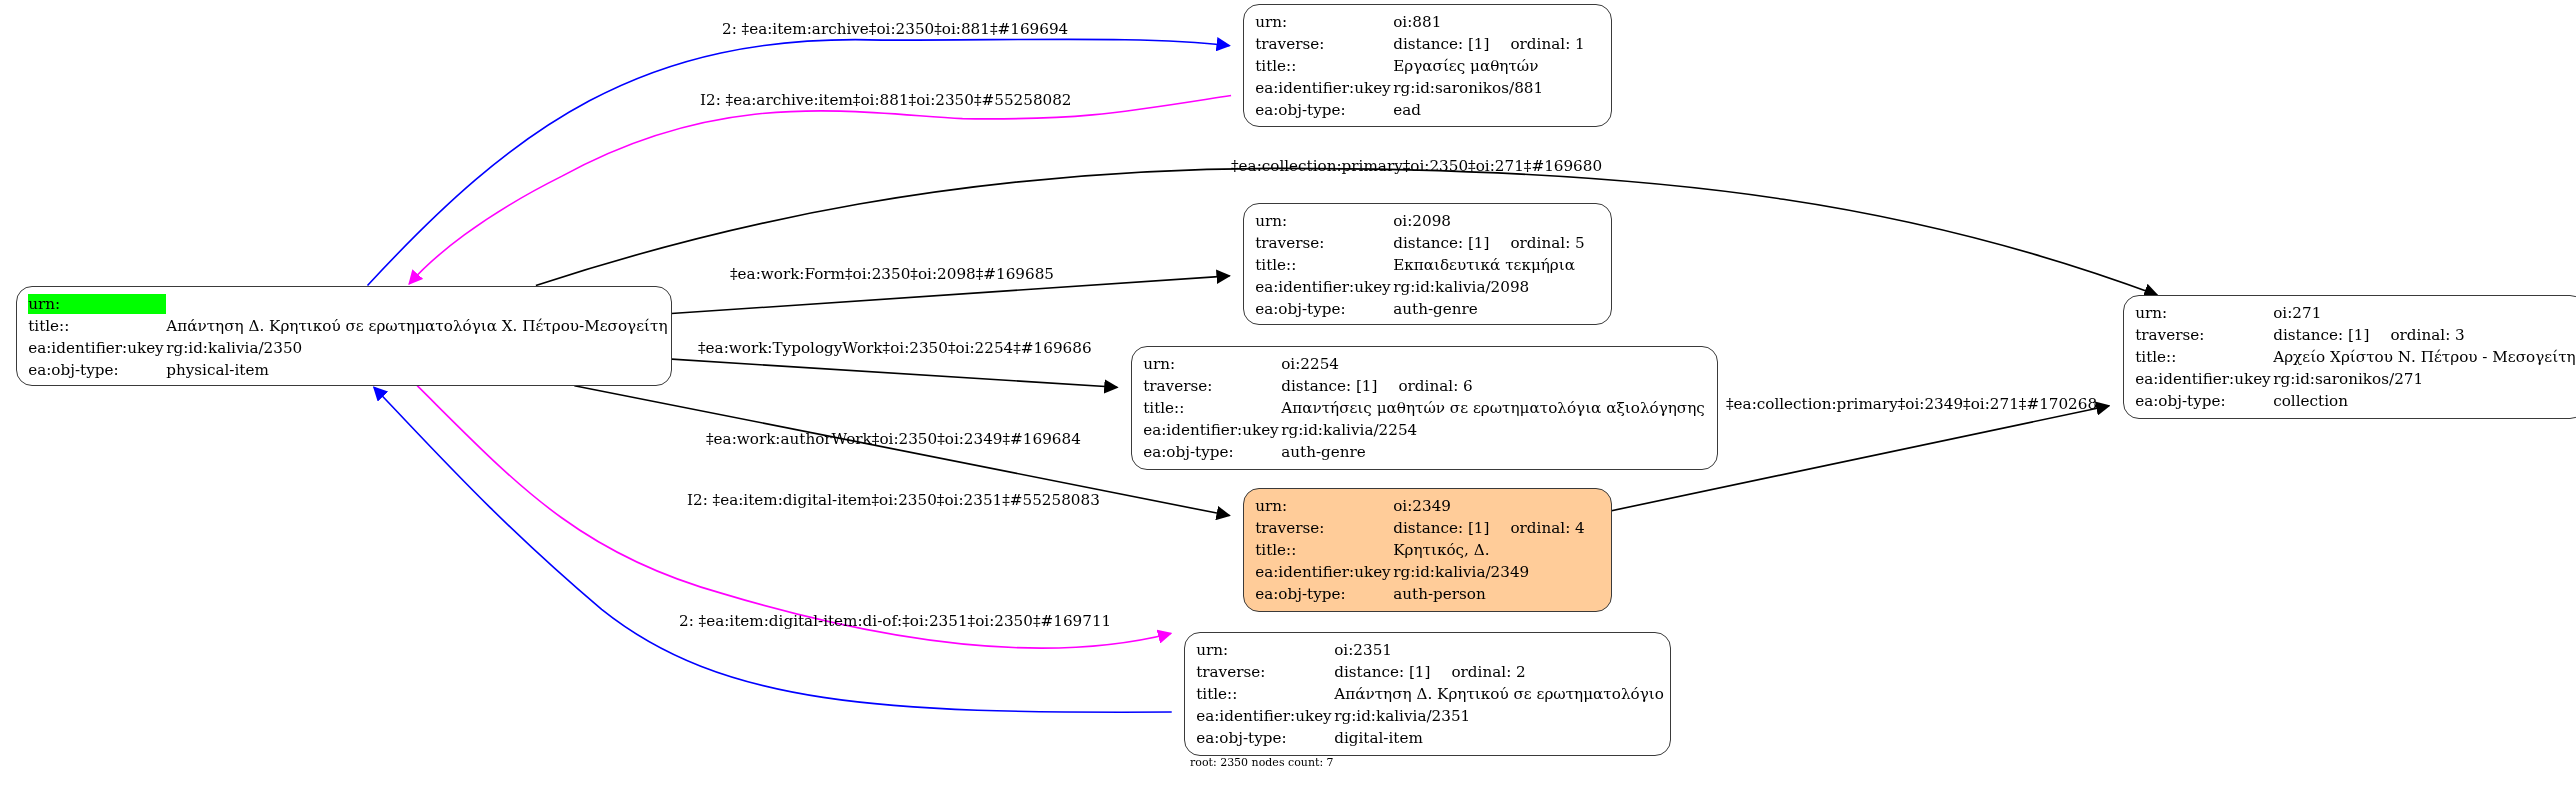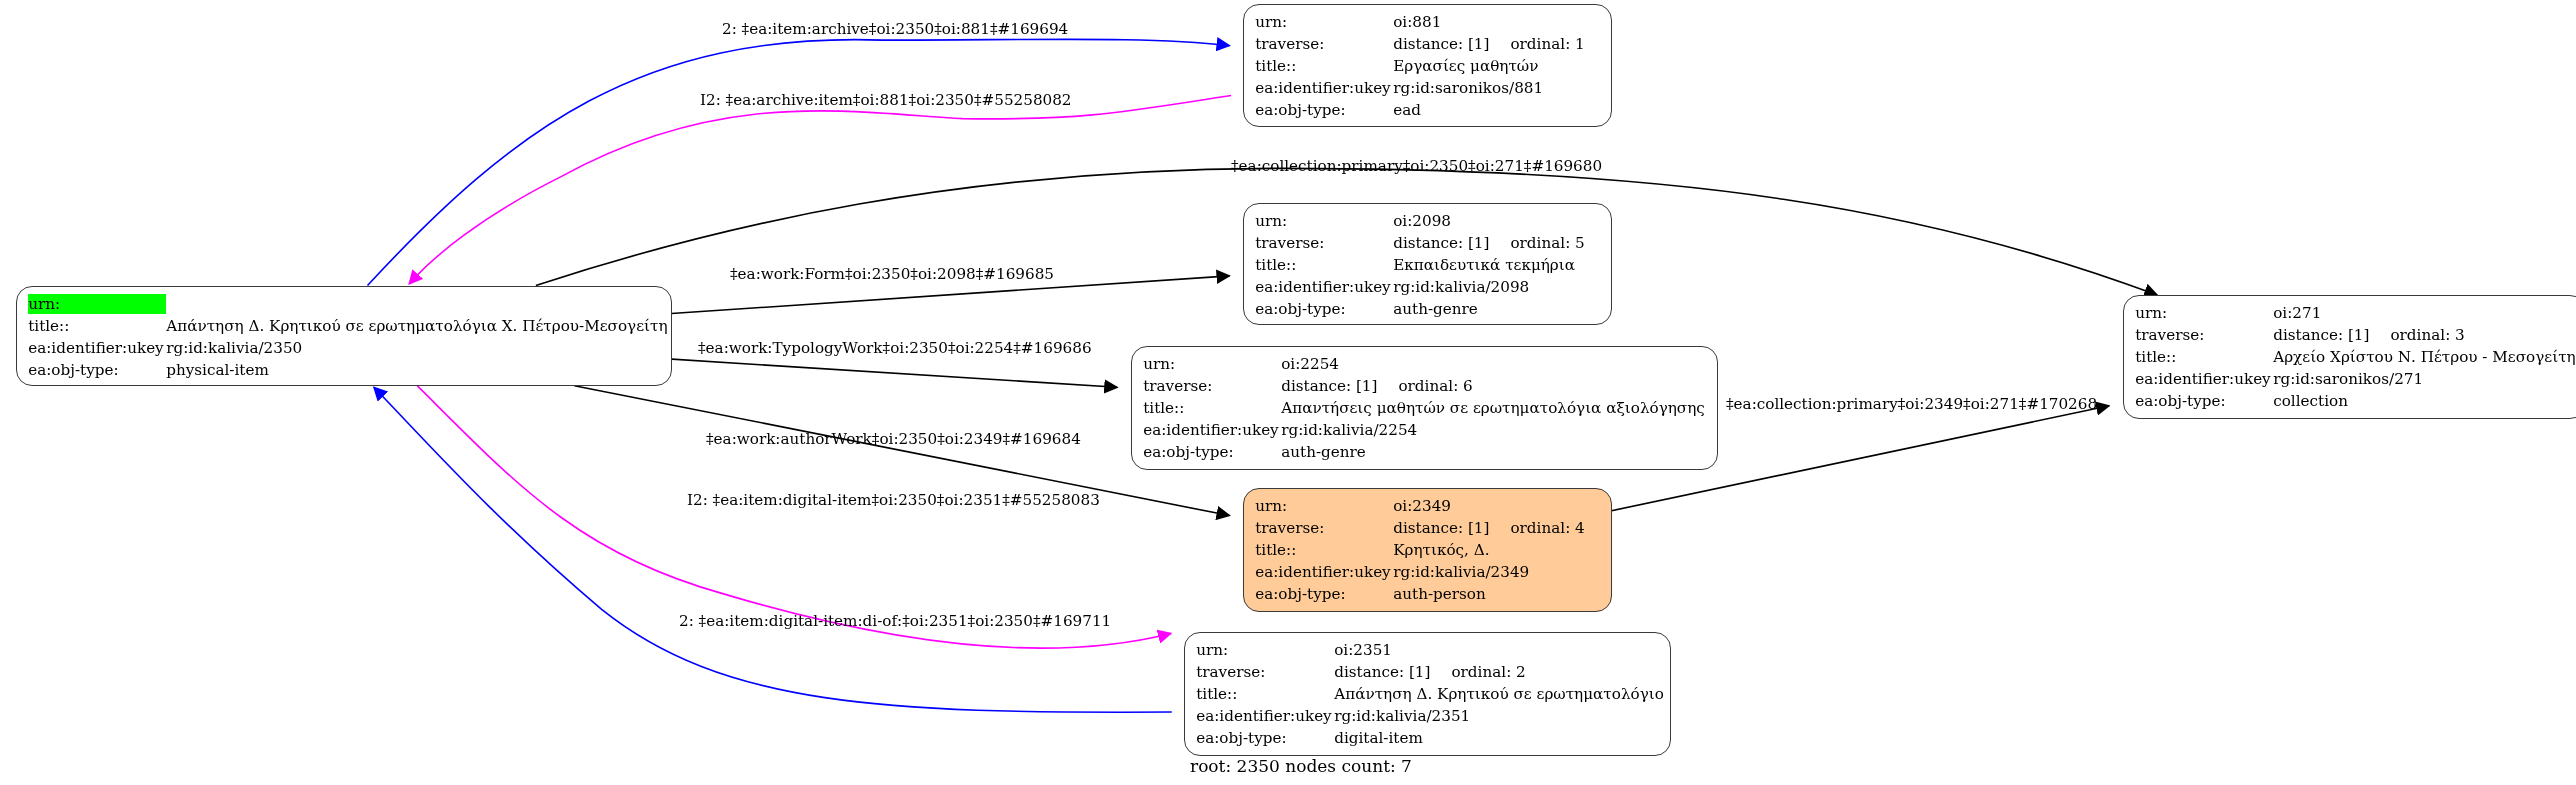--- a/index.html
+++ b/index.html
@@ -10,21 +10,21 @@
           border-radius:16px; background:#fff; padding:5.6px 11.2px 0 11.2px;margin-left:12px; }
   .node.highlight { background:#ffcc99; }
   .row { display:flex; height:22px; align-items:center; font-size:15.2px; white-space:nowrap; }
   .row .k { width:138px; flex:none; }
   .row .v { flex:none; }
   .row .gap { display:inline-block; width:21px; }
   .root .row.green .k, .root .row.green .v { background:#00ff00; height:20px; line-height:20px; }
   .root .row.green .k { margin-right:3.2px; }
   .root .row.green .v { flex:1; }
   .elabel { position:absolute; font-size:15.2px; white-space:nowrap; }
-  .footer { position:absolute; font-size:17px; white-space:nowrap; }
+  .footer { position:absolute; font-size:11px; white-space:nowrap; }
 </style>
 </head>
 <body>
 
 <svg id="edges" xmlns="http://www.w3.org/2000/svg" viewBox="0 0 3212 979" width="2576" height="785">
   <defs>
     <marker id="ah-blue" viewBox="0 0 10 10" refX="9" refY="5" markerWidth="9" markerHeight="9" orient="auto">
         <path d="M0,0 L10,5 L0,10 z" fill="#0000ff"></path>
       </marker>
     <marker id="ah-mag" viewBox="0 0 10 10" refX="9" refY="5" markerWidth="9" markerHeight="9" orient="auto">

